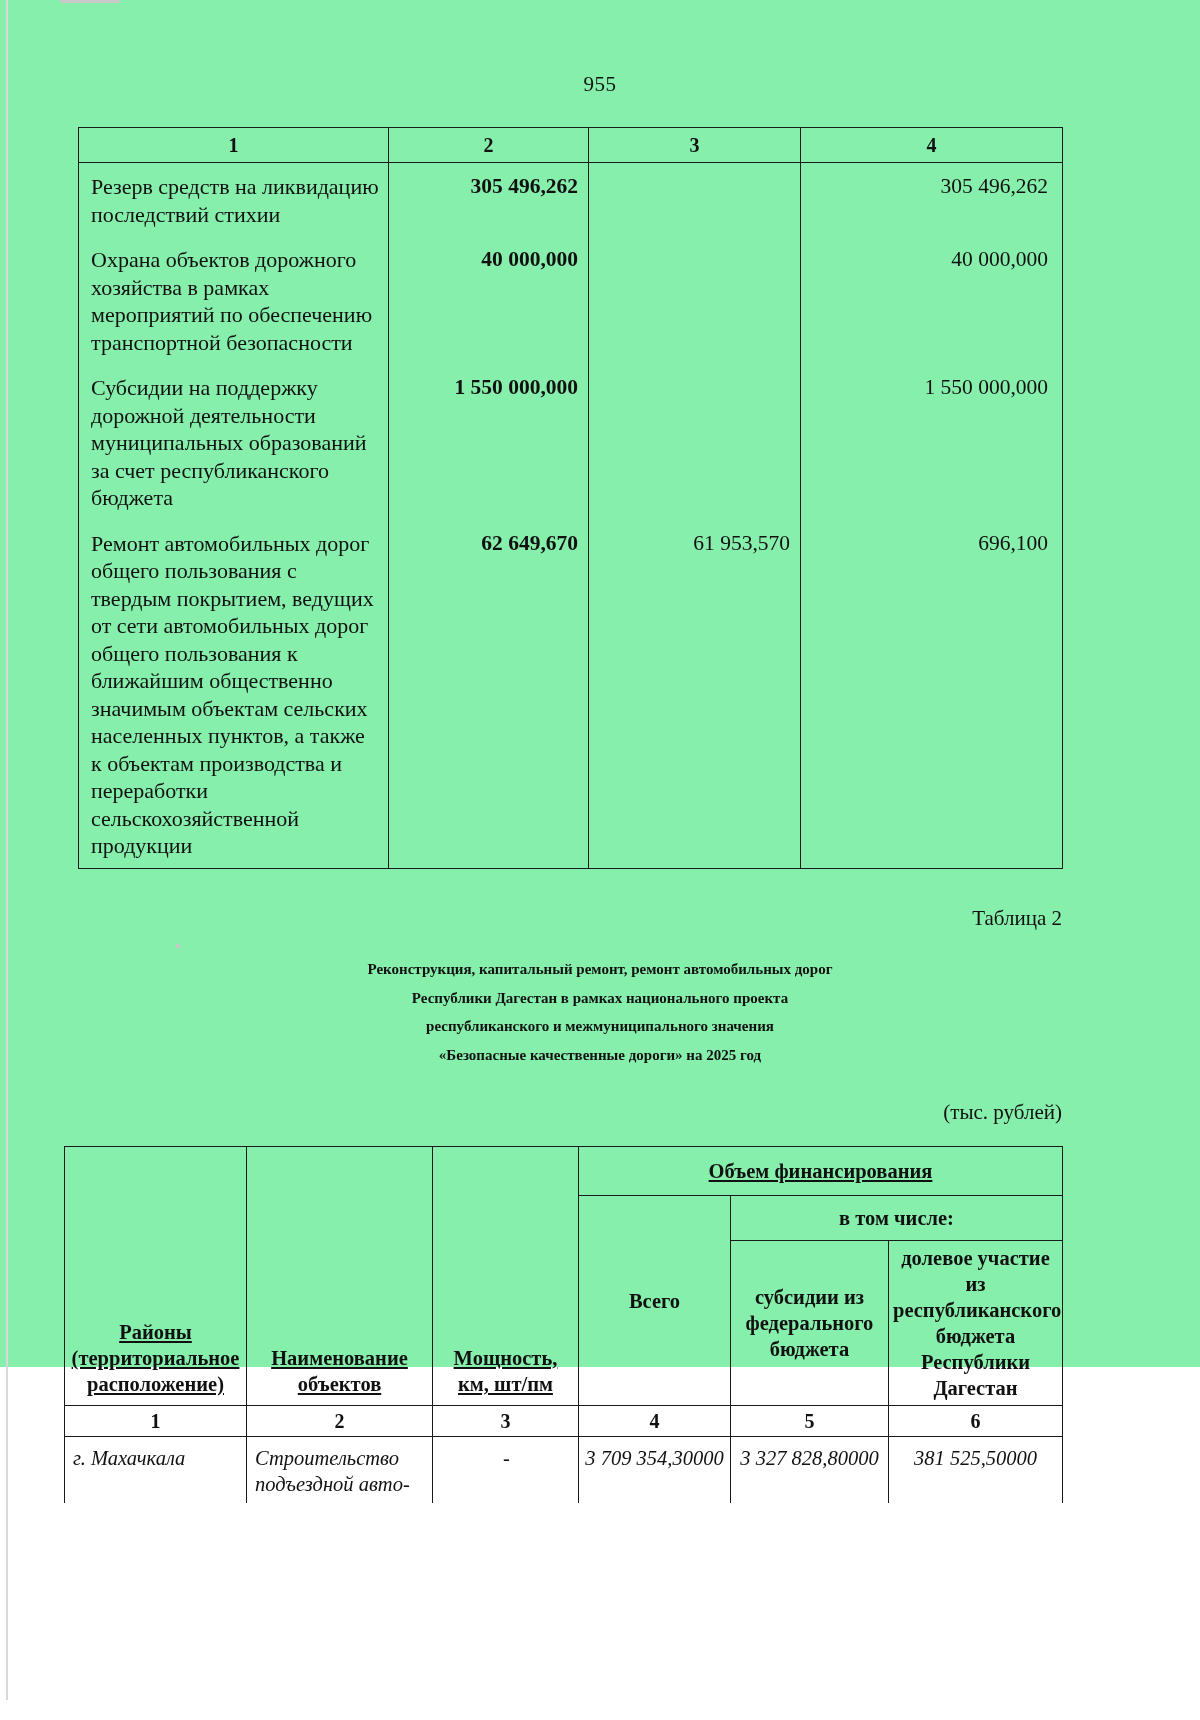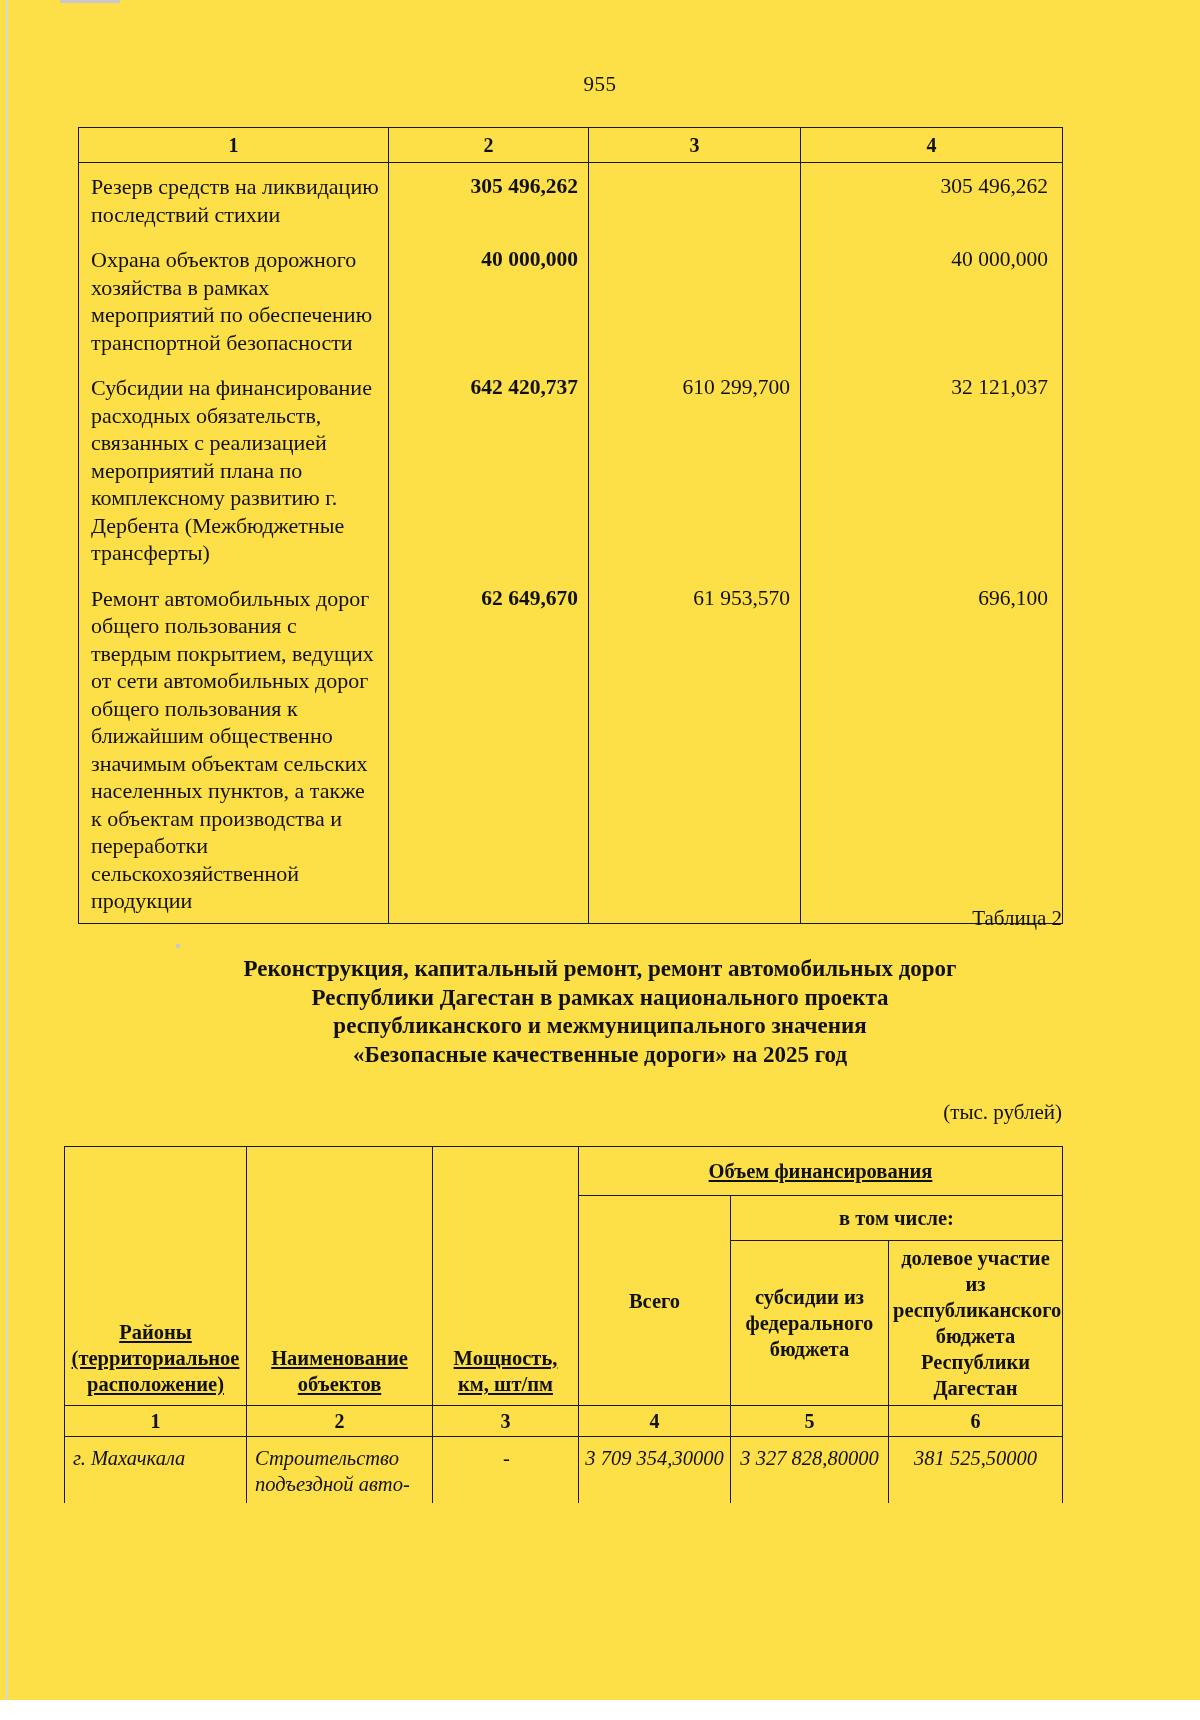--- a/index.html
+++ b/index.html
@@ -14,22 +14,22 @@
     position: relative;
     font-family: "Liberation Serif", "DejaVu Serif", serif;
     color: #111111;
     overflow: hidden;
   }
 
   .page {
     position: absolute;
     left: 0; top: 0;
     width: 1200px;
-    height: 1720px;
-    background: #fde047;
+    height: 1367px;
+    background: #86efac;
   }
 
   
   .scan-edge {
     position: absolute;
     left: 6px;
     top: 0;
     width: 2px;
     height: 1720px;
     background: #d8d8d8;
@@ -123,21 +123,21 @@
     text-align: right;
     font-size: 21px;
   }
 
   .heading-block {
     position: absolute;
     top: 955px;
     left: 0;
     width: 1200px;
     text-align: center;
-    font-size: 23px;
+    font-size: 15px;
     font-weight: bold;
     line-height: 28.5px;
   }
   .heading-block .ln { display: block; white-space: nowrap; }
 
   .units-label {
     position: absolute;
     top: 1100px;
     left: 0;
     width: 1062px;
@@ -239,24 +239,24 @@
         <td class="v3"></td>
         <td class="v4">305 496,262</td>
       </tr>
       <tr>
         <td class="name">Охрана объектов дорожного хозяйства в рамках мероприятий по обеспечению транспортной безопасности</td>
         <td class="v2">40 000,000</td>
         <td class="v3"></td>
         <td class="v4">40 000,000</td>
       </tr>
       <tr>
-        <td class="name">Субсидии на финансирование расходных обязательств, связанных с реализацией мероприятий плана по комплексному развитию г. Дербента (Межбюджетные трансферты)</td>
-        <td class="v2">642 420,737</td>
-        <td class="v3">610 299,700</td>
-        <td class="v4">32 121,037</td>
+        <td class="name">Субсидии на поддержку дорожной деятельности муниципальных образований за счет республиканского бюджета</td>
+        <td class="v2">1 550 000,000</td>
+        <td class="v3"></td>
+        <td class="v4">1 550 000,000</td>
       </tr>
       <tr>
         <td class="name">Ремонт автомобильных дорог общего пользования с твердым покрытием, ведущих от сети автомобильных дорог общего пользования к ближайшим общественно значимым объектам сельских населенных пунктов, а также к объектам производства и переработки сельскохозяйственной продукции</td>
         <td class="v2">62 649,670</td>
         <td class="v3">61 953,570</td>
         <td class="v4">696,100</td>
       </tr>
     </tbody>
   </table>
 

